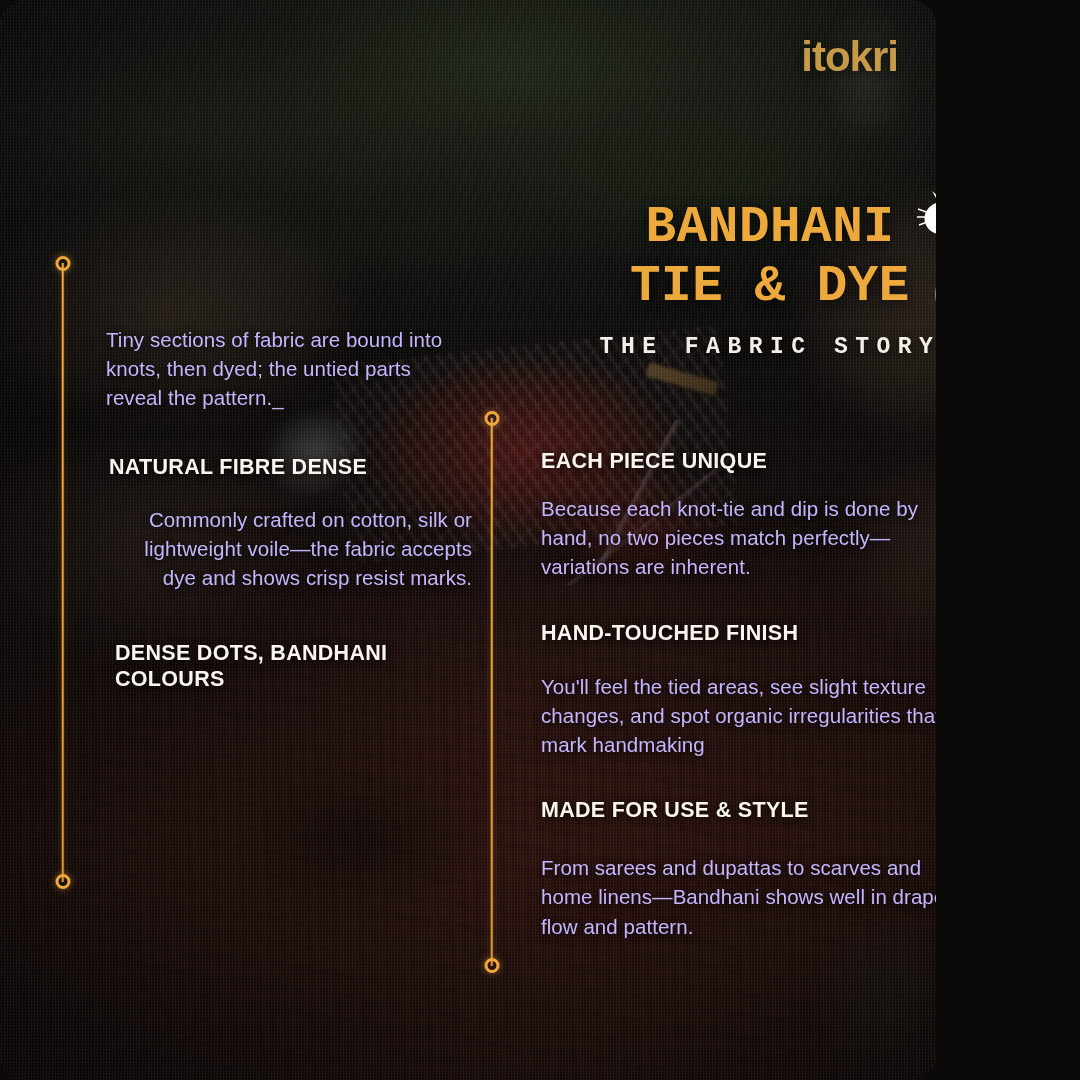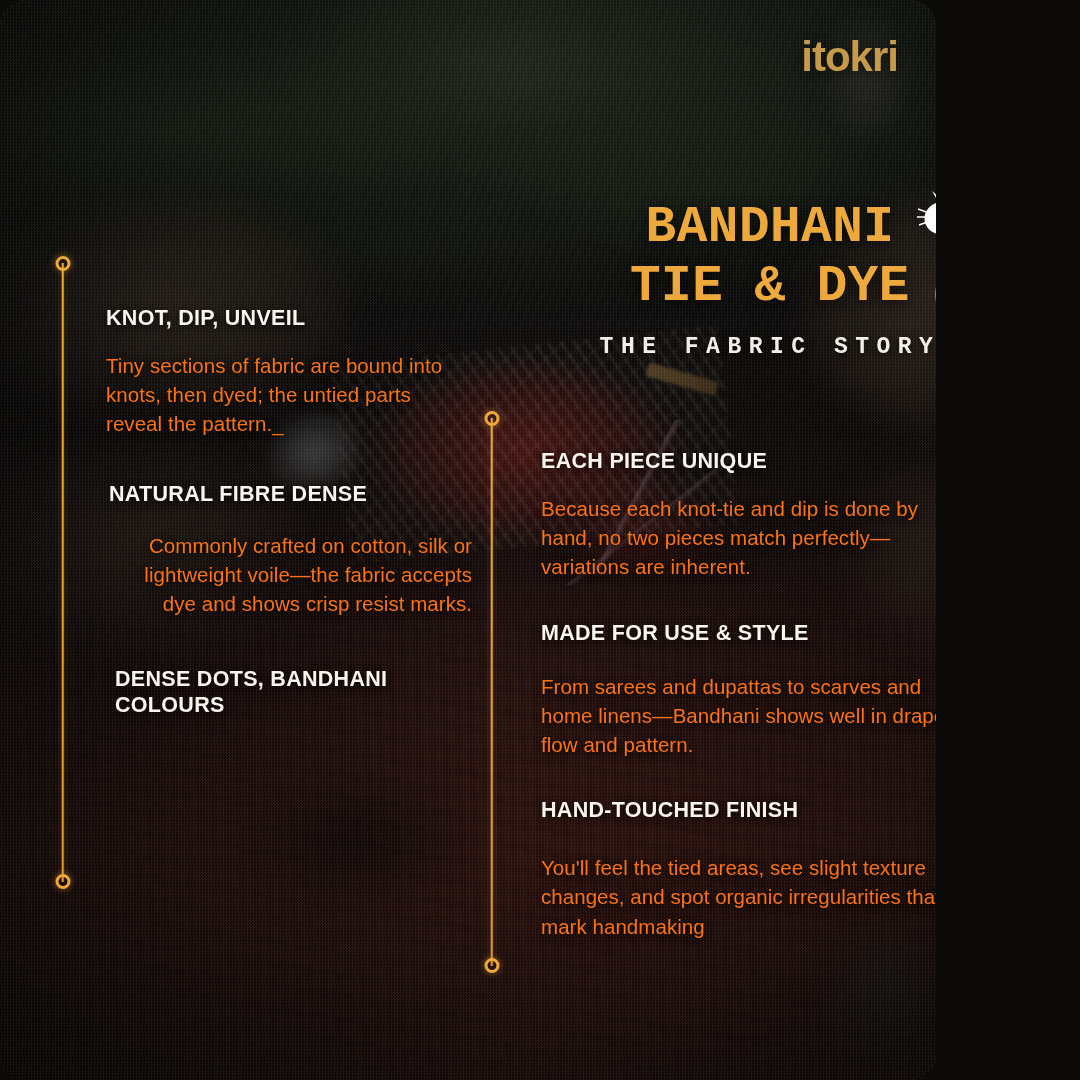--- a/index.html
+++ b/index.html
@@ -224,21 +224,21 @@
   .col-right{ left:541px; top:448px; width:410px; }
 
   .item{ margin-bottom:30px; }
   .item-head{
     color:#faf6ef; font-weight:800; font-size:21.5px;
     letter-spacing:.3px; line-height:1.22;
     text-shadow:0 2px 9px rgba(0,0,0,.85);
   }
   .item-body{
     margin-top:17px;
-    color:#f97316; font-weight:400; font-size:20.5px;
+    color:#c4b5fd; font-weight:400; font-size:20.5px;
     line-height:1.42; letter-spacing:.05px;
     text-shadow:0 2px 9px rgba(0,0,0,.9);
   }
   
   .col-left .item:nth-child(1){ margin-bottom:42px; }
   .col-left .item:nth-child(1) .item-body{ margin-top:20px; }
   .col-left .item:nth-child(2){ margin-bottom:48px; }
   .col-left .item:nth-child(2) .item-head{ padding-left:3px; }
   .col-left .item:nth-child(2) .item-body{ margin-top:24px;text-align:right; }
   .col-left .item:nth-child(3) .item-head{ padding-left:9px; }
@@ -331,40 +331,39 @@
   </div>
 
   <div class="rail rail-right">
     <div class="rail-dot top"></div>
     <div class="rail-line"></div>
     <div class="rail-dot bottom"></div>
   </div>
 
   <div class="col col-left">
     <div class="item">
-      <div class="item-head">KNOT, DIP, UNVEIL</div>
       <div class="item-body">Tiny sections of fabric are bound into knots, then dyed; the untied parts reveal the pattern._</div>
     </div>
     <div class="item">
       <div class="item-head">NATURAL FIBRE DENSE</div>
       <div class="item-body">Commonly crafted on cotton, silk or lightweight voile—the fabric accepts dye and shows crisp resist marks.</div>
     </div>
     <div class="item">
       <div class="item-head">DENSE DOTS, BANDHANI COLOURS</div>
     </div>
   </div>
 
   <div class="col col-right">
     <div class="item">
       <div class="item-head">EACH PIECE UNIQUE</div>
       <div class="item-body">Because each knot-tie and dip is done by hand, no two pieces match perfectly—variations are inherent.</div>
     </div>
     <div class="item">
+      <div class="item-head">HAND-TOUCHED FINISH</div>
+      <div class="item-body">You'll feel the tied areas, see slight texture changes, and spot organic irregularities that mark handmaking</div>
+    </div>
+    <div class="item">
       <div class="item-head">MADE FOR USE &amp; STYLE</div>
       <div class="item-body">From sarees and dupattas to scarves and home linens—Bandhani shows well in drape, flow and pattern.</div>
     </div>
-    <div class="item">
-      <div class="item-head">HAND-TOUCHED FINISH</div>
-      <div class="item-body">You'll feel the tied areas, see slight texture changes, and spot organic irregularities that mark handmaking</div>
-    </div>
   </div>
 
 </div>
 
 </body></html>

